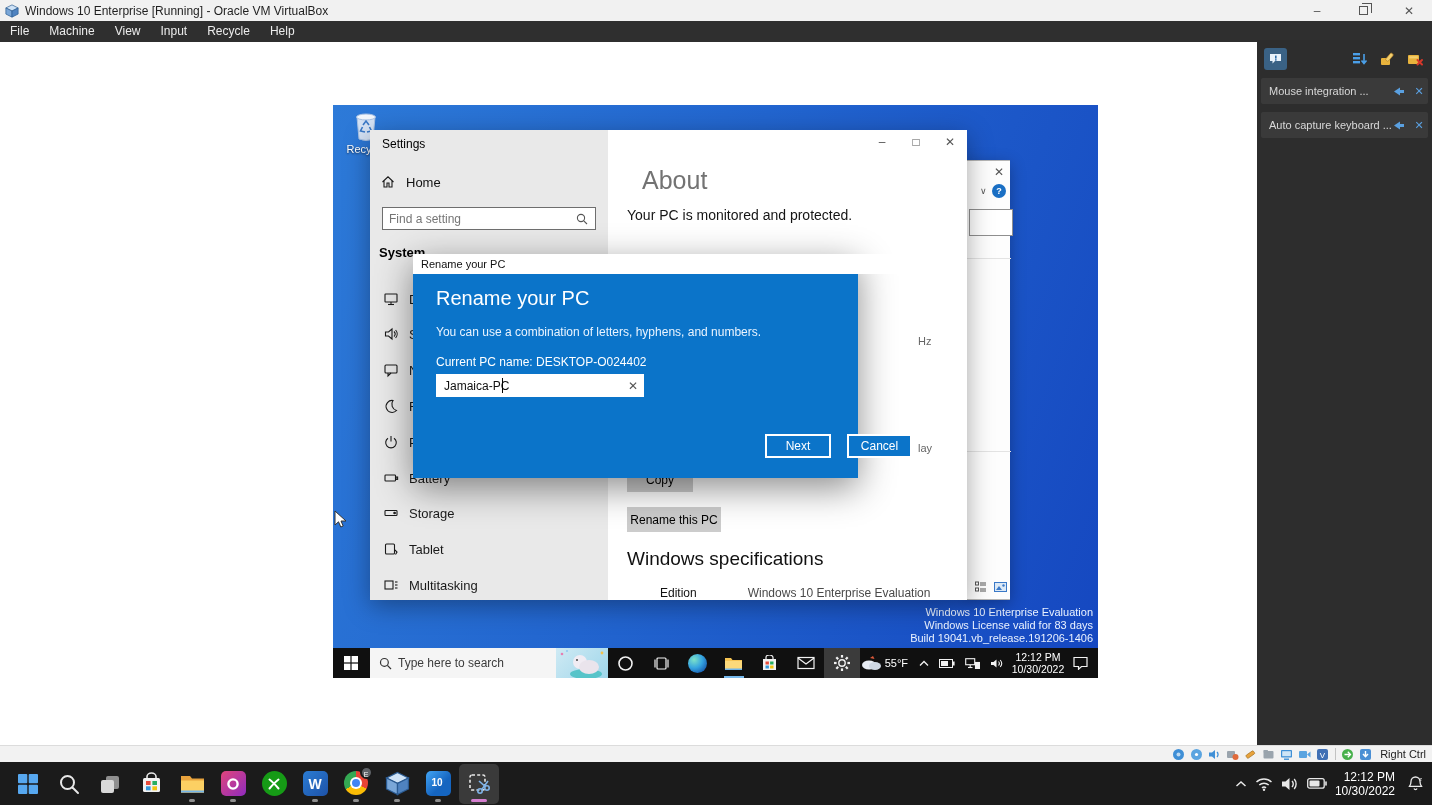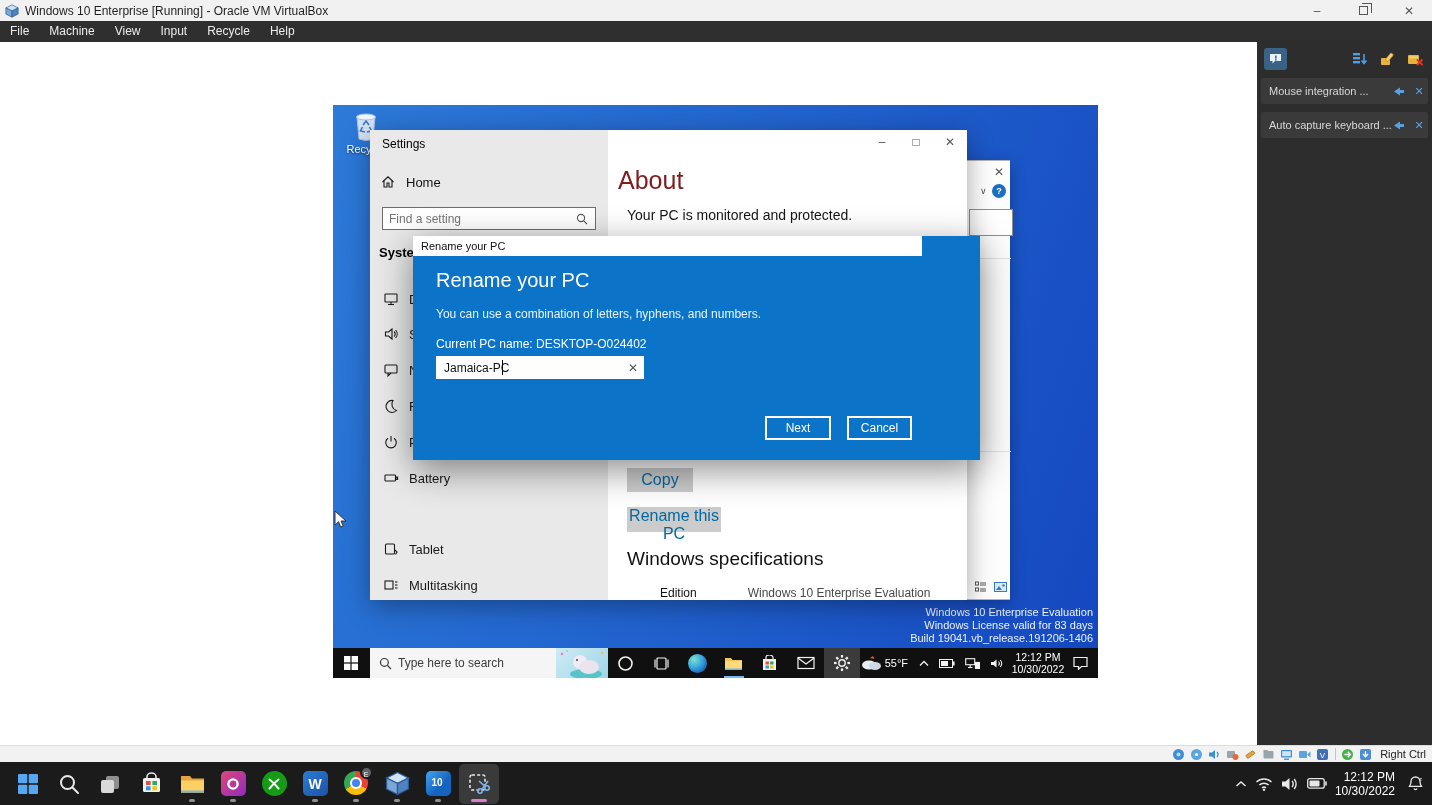--- a/index.html
+++ b/index.html
@@ -31,36 +31,36 @@
   .settings-left { position:absolute; left:0; top:0; width:238px; height:470px; background:#e9e9e9; }
   .settings-title { position:absolute; left:12px; top:7px; font-size:12px; color:#000; }
   .set-capbtn { position:absolute; top:4px; width:18px; height:16px; color:#555; font-size:12px; text-align:center; line-height:16px; }
   .home-row { position:absolute; left:10px; top:44px; display:flex; align-items:center; gap:10px; }
   .home-label { font-size:13px; color:#111; }
   .find-box { position:absolute; left:12px; top:77px; width:214px; height:23px; background:#fff; border:1px solid #6e6e6e; display:flex; align-items:center; }
   .find-box input { border:none; outline:none; flex:1; font-size:12px; color:#222; padding:0 6px; background:transparent; font-family:inherit; }
   .section-header { position:absolute; left:9px; top:115px; font-size:13px; font-weight:bold; color:#000; }
   .side-row { position:absolute; left:0; width:201px; height:24px; display:flex; align-items:center; gap:10px; padding-left:13px; }
   .side-label { font-size:13px; color:#1a1a1a; white-space:nowrap; }
-  .about-h1 { position:absolute; left:248px; top:36px; font-size:25px; font-weight:300; color:#7f1d1d; }
+  .about-h1 { position:absolute; left:272px; top:36px; font-size:25px; font-weight:300; color:#737373; }
   .about-status { position:absolute; left:257px; top:77px; font-size:14px; color:#151515; }
   .frag { position:absolute; font-size:11px; color:#666; }
-  .gray-btn { position:absolute; background:#cccccc; border:none; font-size:16px; color:#0369a1; font-family:inherit; }
+  .gray-btn { position:absolute; background:#cccccc; border:none; font-size:12px; color:#000000; font-family:inherit; }
   .specs-h2 { position:absolute; left:257px; top:418px; font-size:19px; font-weight:300; color:#111; }
   .edition-row { position:absolute; left:257px; top:456px; font-size:12px; color:#111; display:flex;margin-left:33px; }
   .edition-val { color:#494949; margin-left:51px; }
 
   
   .behind-win { left:630px; top:55px; width:47px; height:440px; background:#fdfdfd; border:1px solid #b5b5b5; border-right:none; box-shadow:0 4px 16px rgba(0,0,0,.3); }
   .bw-input { position:absolute; left:5px; top:48px; width:44px; height:27px; background:#fff; border:1px solid #8f8f8f; }
   .bw-div { position:absolute; left:0; width:47px; height:1px; background:#e3e3e3; }
   .help-circle { position:absolute; width:14px; height:14px; border-radius:50%; background:#1a6fc4; color:#fff; font-size:9px; font-weight:bold; text-align:center; line-height:14px; }
 
   
-  .dialog { left:80px; top:131px; width:567px; height:224px; background:#0b74c9; box-shadow:0 10px 34px rgba(0,0,0,.45); }
+  .dialog { left:80px; top:149px; width:445px; height:224px; background:#0b74c9; box-shadow:0 10px 34px rgba(0,0,0,.45); }
   .dialog-titlebar { position:absolute; left:0; top:0; width:509px; height:20px; background:#fff; }
   .dialog-titlebar span { font-size:11px; color:#111; margin-left:8px; line-height:20px; display:inline-block; }
   .dlg-h1 { position:absolute; left:23px; top:33px; font-size:20px; font-weight:300; color:#fff; }
   .dlg-desc { position:absolute; left:23px; top:71px; font-size:12px; color:#eaf4ff; }
   .dlg-current { position:absolute; left:23px; top:101px; font-size:12px; color:#fff; }
   .dlg-inputwrap { position:absolute; left:23px; top:120px; width:208px; height:23px; background:#fff; display:flex; align-items:center; }
   .dlg-inputwrap input { border:none; outline:none; flex:1; font-size:12px; color:#111; padding:0 0 0 8px; background:transparent; font-family:inherit; }
   .dlg-caret { position:absolute; left:66px; top:4px; width:1px; height:15px; background:#000; }
   .dlg-clear { width:22px; text-align:center; color:#555; font-size:12px; }
   .dlg-btn { position:absolute; top:180px; height:24px; background:#0b74c9; border:2px solid #fff; color:#fff; font-size:12px; font-family:inherit; }
@@ -261,20 +261,29 @@
     </div>
     <div class="side-row" style="top:336px;">
       <svg width="16" height="16" viewBox="0 0 16 16">
           <g fill="none" stroke="#1a1a1a" stroke-width="1.1">
             <rect x="2" y="5" width="10.5" height="6" rx="0.8"></rect>
             <rect x="13" y="7" width="1.6" height="2.4"></rect>
           </g>
         </svg>
       <span class="side-label">Battery</span>
     </div>
+    <div class="side-row" style="top:371px;">
+      <svg width="16" height="16" viewBox="0 0 16 16">
+          <g fill="none" stroke="#1a1a1a" stroke-width="1.1">
+            <rect x="2" y="5.5" width="12" height="5" rx="0.8"></rect>
+            <circle cx="11.6" cy="8" r="0.8" fill="#1a1a1a"></circle>
+          </g>
+        </svg>
+      <span class="side-label">Storage</span>
+    </div>
     <div class="side-row" style="top:443px;">
       <svg width="16" height="16" viewBox="0 0 16 16">
           <g fill="none" stroke="#1a1a1a" stroke-width="1.1">
             <rect x="2" y="4" width="8" height="8"></rect>
             <line x1="12" y1="5" x2="14.5" y2="5"></line>
             <line x1="12" y1="8" x2="14.5" y2="8"></line>
             <line x1="12" y1="11" x2="14.5" y2="11"></line>
           </g>
         </svg>
       <span class="side-label">Multitasking</span>

